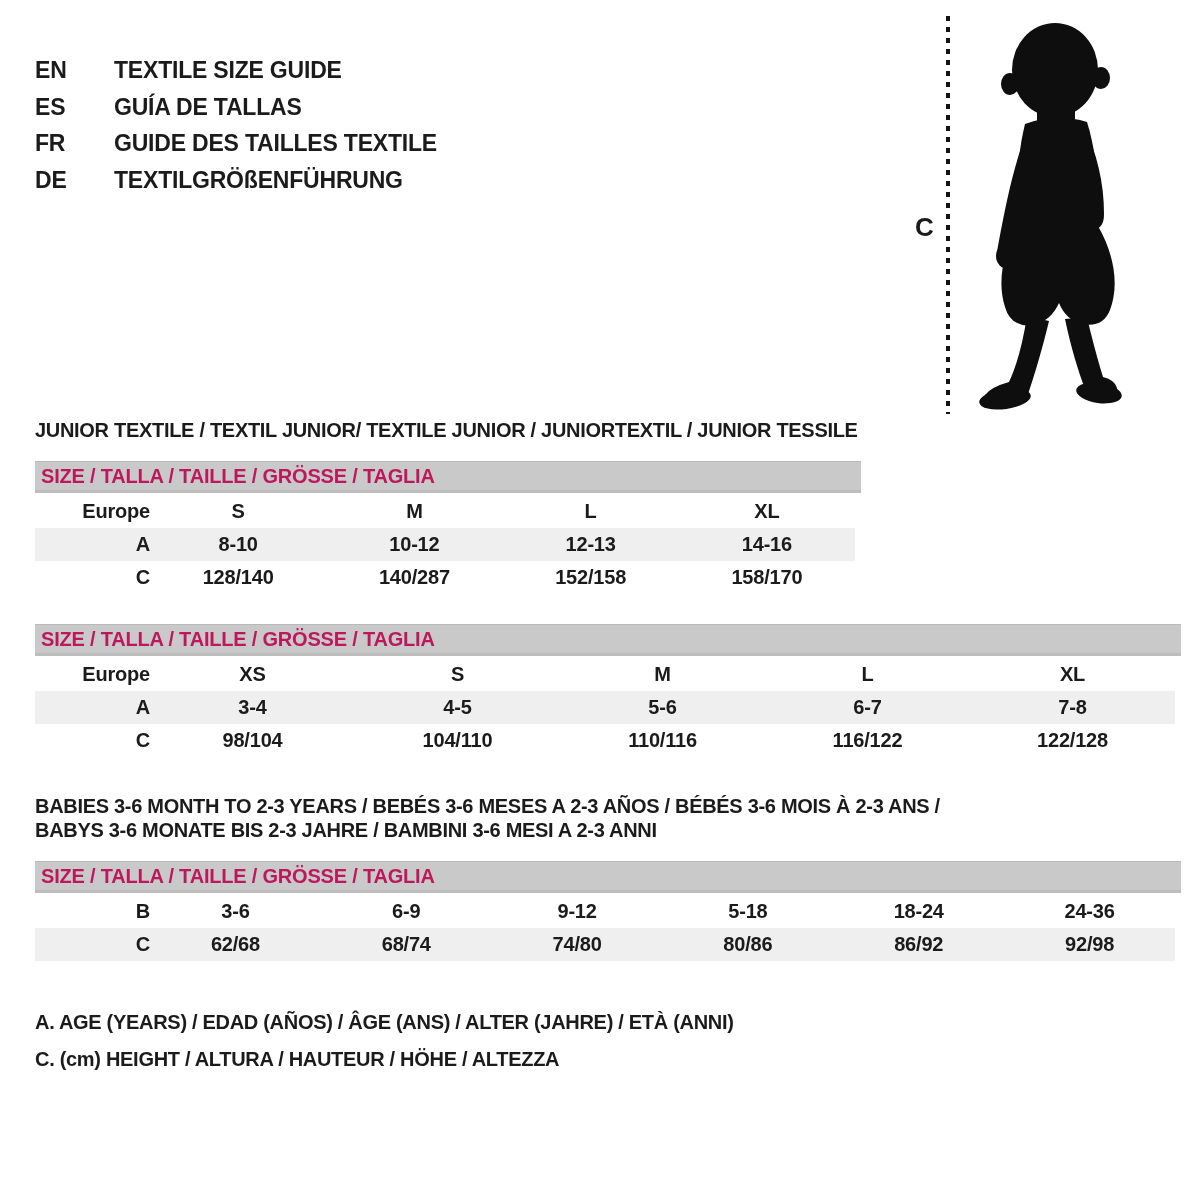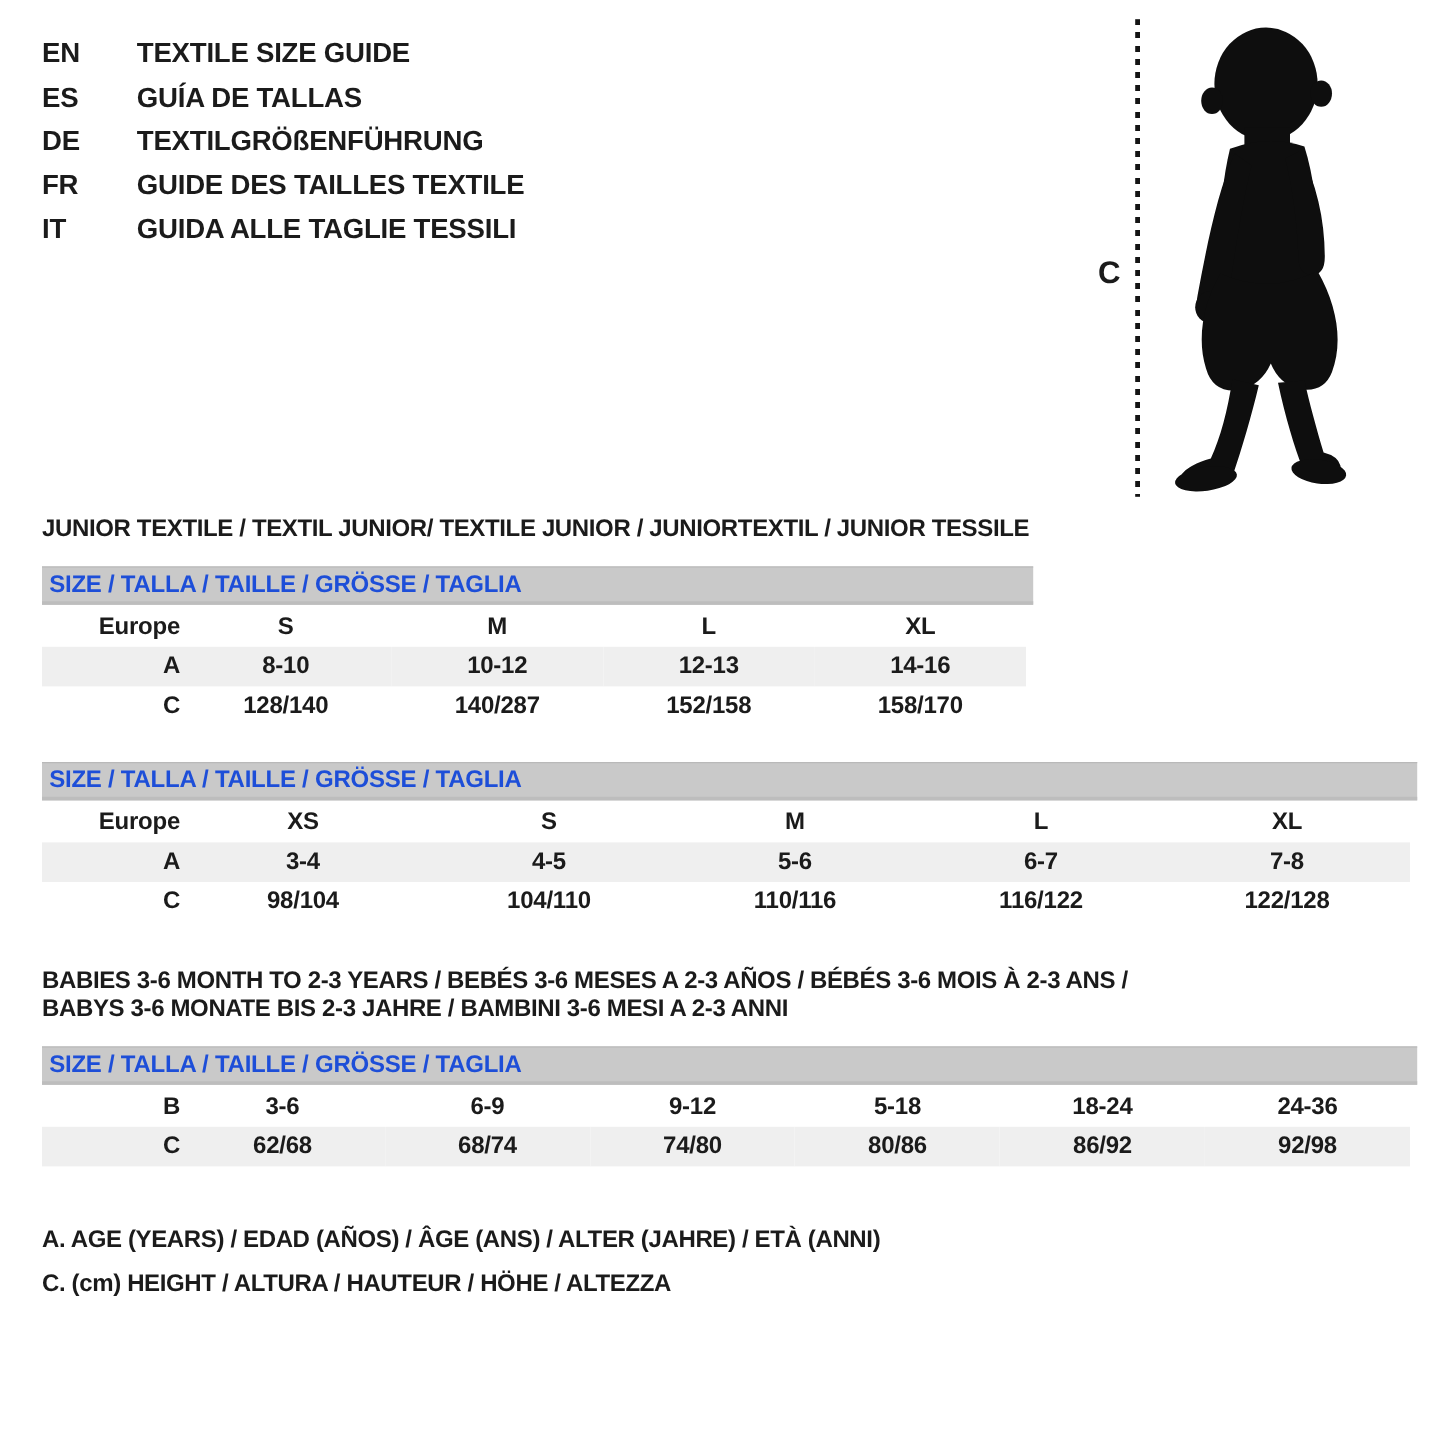--- a/index.html
+++ b/index.html
@@ -2,21 +2,21 @@
 <html><head>
 <meta charset="utf-8">
 <style>
   html,body { margin:0; padding:0; }
   body {
     width:1200px; height:1200px; position:relative; overflow:hidden;
     background:#ffffff; color:#1b1b1b;
     font-family:"Liberation Sans", sans-serif;
     letter-spacing:-0.2px;
   }
-  .content { position:absolute; left:35px; top:26px; width:1146px; }
+  .content { position:absolute; left:35px; top:52px; width:1146px; }
 
   
   .lang-row { height:36.5px; line-height:36.5px; white-space:nowrap; }
   .lang-code { display:inline-block; width:79px; font-size:23px; font-weight:bold; }
   .lang-title { font-size:23px; font-weight:bold; }
 
   
   .figure { position:absolute; left:893px; top:12px; width:260px; height:415px; }
   .figure-label { position:absolute; left:22px; top:200px; font-size:26px; font-weight:bold; }
   .dash-line { position:absolute; left:53px; top:4px; width:4px; height:398px;
@@ -24,21 +24,21 @@
   .figure svg { position:absolute; left:70px; top:6px; }
 
   
   .section-title { font-size:20px; font-weight:bold; line-height:24px; margin:0; letter-spacing:-0.3px; }
   .section-title .sub { font-size:13px; vertical-align:-4px; }
   .section-junior { margin-top:220px; }
   .section-children { margin-top:30px; }
   .section-babies { margin-top:37px; }
 
   .size-bar { margin-top:19px; height:28px; line-height:28px; box-sizing:content-box;
-    background:#c9c9c9; color:#1d4ed8; font-size:20px; font-weight:bold;
+    background:#c9c9c9; color:#be185d; font-size:20px; font-weight:bold;
     padding-left:6px; border-top:1px solid #b9b9b9; border-bottom:3px solid #bdbdbd; }
   .w-junior { width:820px; }
   .w-full { width:1140px; }
 
   table.size-table { border-collapse:collapse; table-layout:fixed; margin-top:2px; }
   table.size-table td { height:33px; padding:0; font-size:20px; font-weight:bold;
     text-align:center; vertical-align:middle; }
   table.size-table td.row-label { text-align:right; padding-left:5px; }
   col.label-col { width:115px; }
   tr.r-alt td { background:#efefef; }
@@ -77,27 +77,24 @@
   <div class="content">
 
     <header class="lang-list">
       <div class="lang-row">
         <span class="lang-code">EN</span><span class="lang-title">TEXTILE SIZE GUIDE</span>
       </div>
       <div class="lang-row">
         <span class="lang-code">ES</span><span class="lang-title">GUÍA DE TALLAS</span>
       </div>
       <div class="lang-row">
+        <span class="lang-code">FR</span><span class="lang-title">GUIDE DES TAILLES TEXTILE</span>
+      </div>
+      <div class="lang-row">
         <span class="lang-code">DE</span><span class="lang-title">TEXTILGRÖßENFÜHRUNG</span>
-      </div>
-      <div class="lang-row">
-        <span class="lang-code">FR</span><span class="lang-title">GUIDE DES TAILLES TEXTILE</span>
-      </div>
-      <div class="lang-row">
-        <span class="lang-code">IT</span><span class="lang-title">GUIDA ALLE TAGLIE TESSILI</span>
       </div>
     </header>
 
     <section class="section-junior">
       <h2 class="section-title">JUNIOR TEXTILE / TEXTIL JUNIOR/ TEXTILE JUNIOR / JUNIORTEXTIL / JUNIOR TESSILE</h2>
       <div class="size-bar w-junior">SIZE / TALLA / TAILLE / GRÖSSE / TAGLIA</div>
       <table class="size-table w-junior">
         <colgroup>
             <col class="label-col">
             <col>

